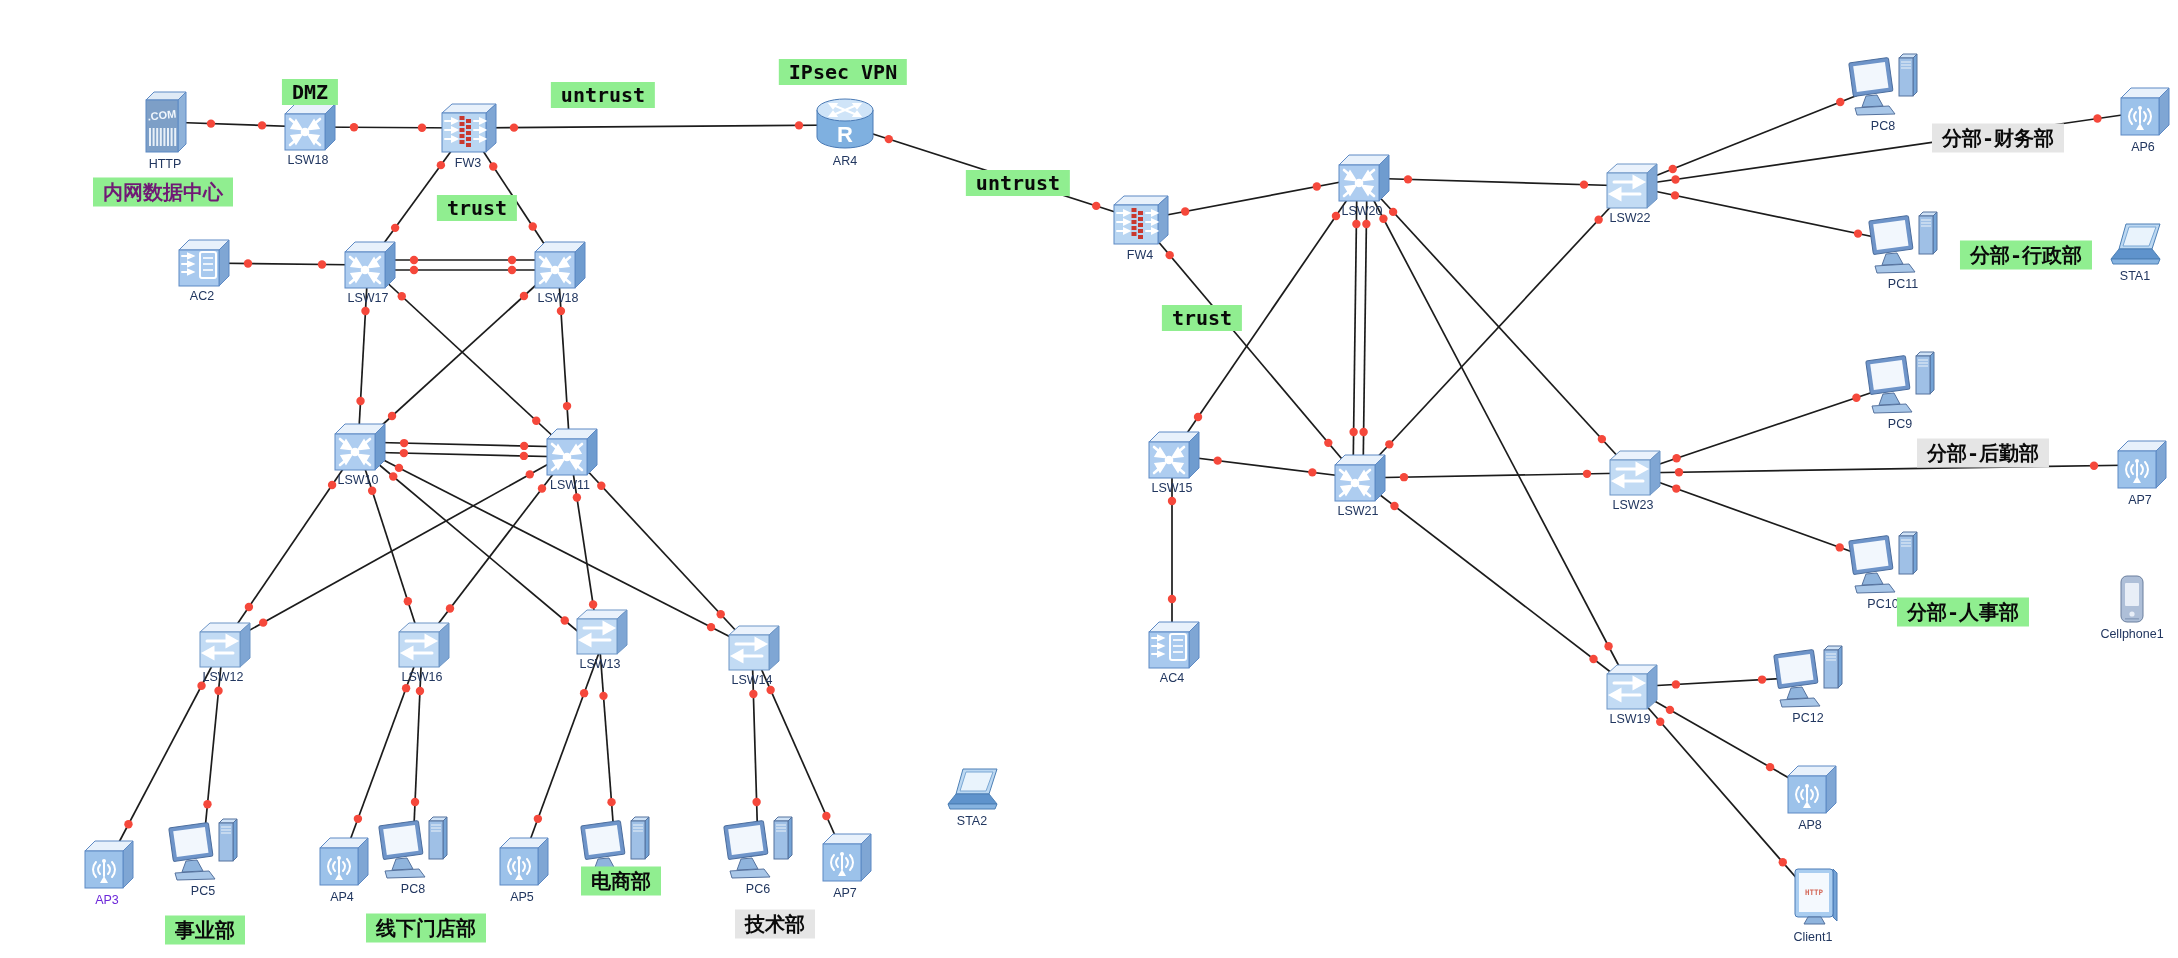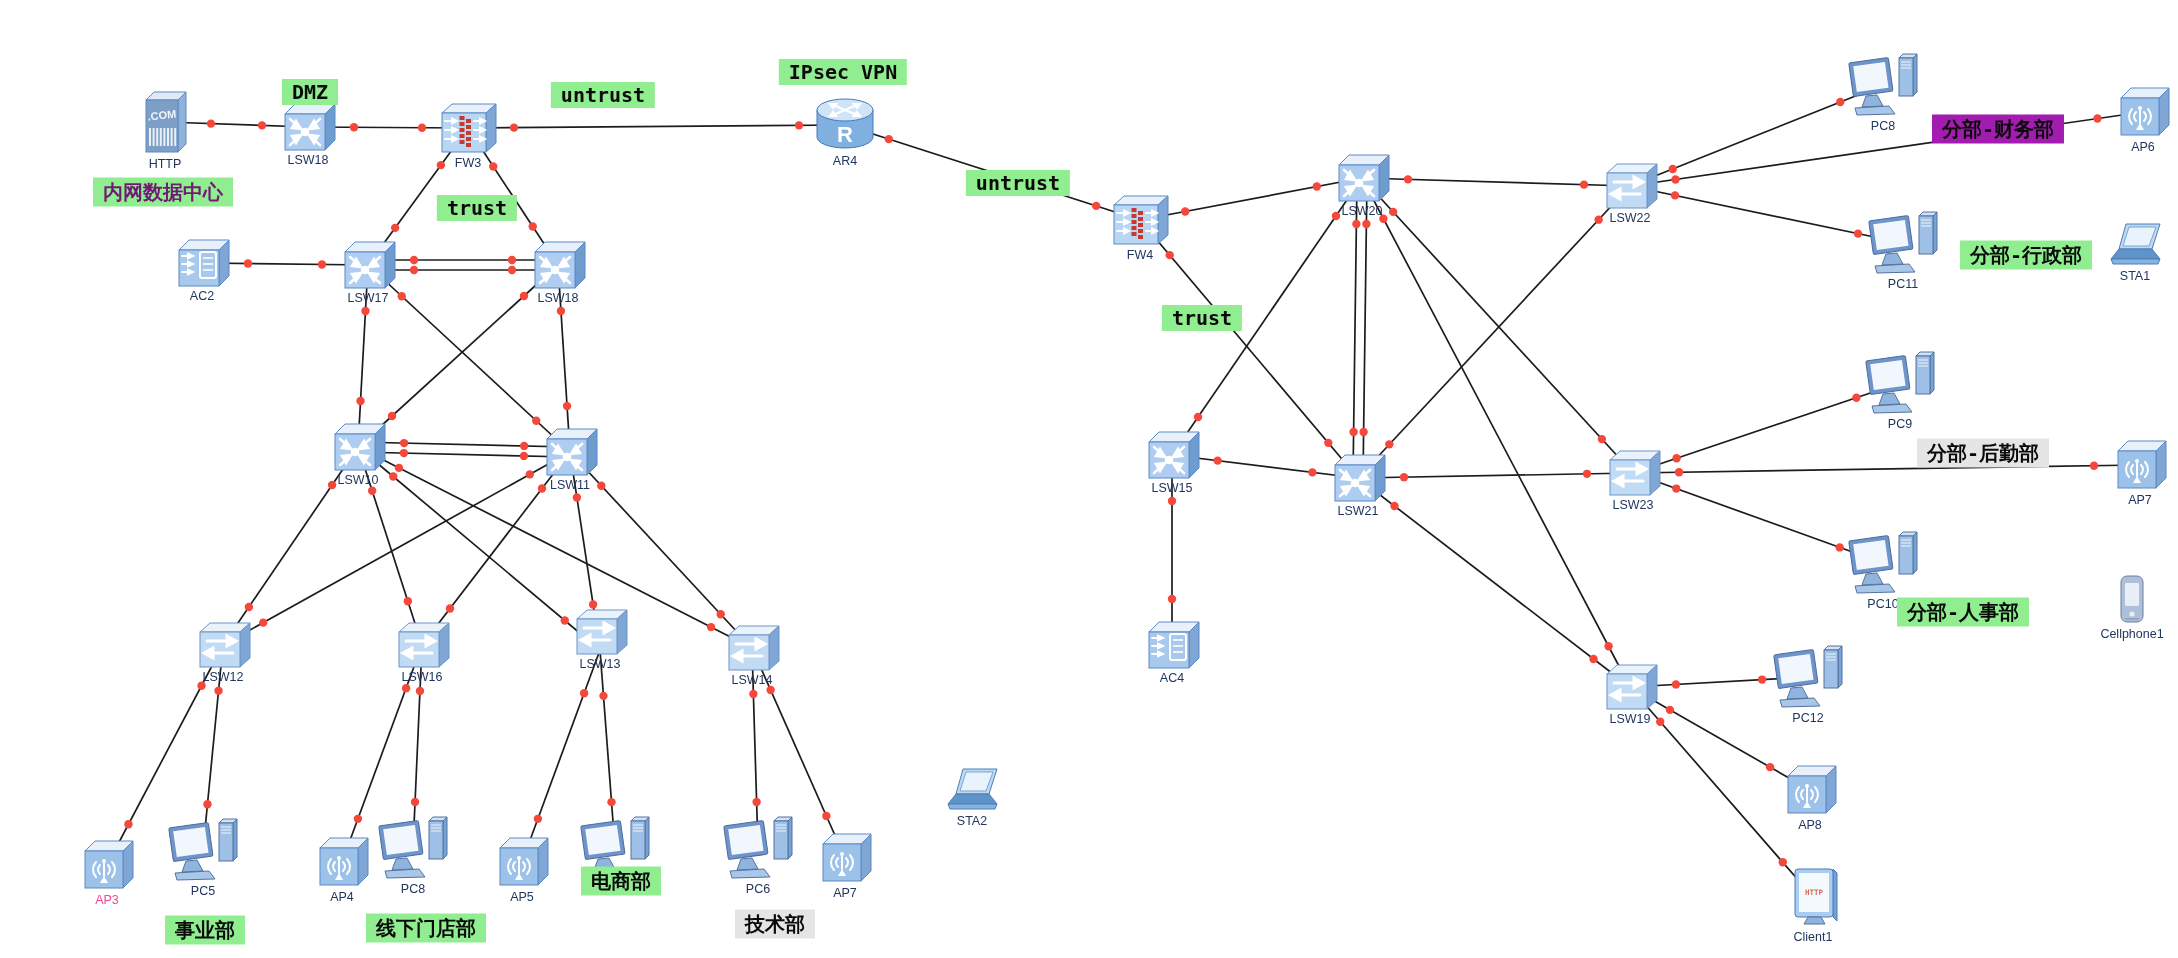--- a/index.html
+++ b/index.html
@@ -432,21 +432,21 @@
 <g stroke="#ffffff" stroke-width="2" fill="none" stroke-linecap="round">
 <path d="M17,24 C13,28.5 13,34.5 17,39"></path>
             <path d="M21,27 C18.5,29.8 18.5,33.2 21,36"></path>
 <path d="M33,24 C37,28.5 37,34.5 33,39"></path>
             <path d="M29,27 C31.5,29.8 31.5,33.2 29,36"></path>
 <line x1="25" y1="25" x2="25" y2="38"></line>
           </g>
 <circle cx="25" cy="23" r="2" fill="#ffffff"></circle>
 <polygon points="25,38 21,45 29,45" fill="#ffffff"></polygon>
         </svg>
-        <div class="nlabel" style="color: #ec4899;">AP3</div>
+        <div class="nlabel" style="color: #6d28d9;">AP3</div>
       </div>
       <div class="node" style="left: 163px; top: 817px; width: 80px; height: 66px;">
         <svg width="80" height="66" viewBox="0 0 80 66">
 <polygon points="56,6 60,2 74,2 70,6" fill="#cfe2f6" stroke="#55729e"></polygon>
 <polygon points="70,6 74,2 74,40 70,44" fill="#74a3d6" stroke="#55729e"></polygon>
 <rect x="56" y="6" width="14" height="38" fill="#9fc0e6" stroke="#55729e"></rect>
 <g stroke="#dfe9f5" stroke-width="1.2">
             <line x1="58" y1="10" x2="68" y2="10"></line>
 <line x1="58" y1="13" x2="68" y2="13"></line>
             <line x1="58" y1="16" x2="68" y2="16"></line>
@@ -908,21 +908,21 @@
       </div>
     </div>
   <div id="zones">
       <div class="zone" style="left: 163px; top: 192px; background: rgb(144, 238, 144); color: #701a75;">内网数据中心</div>
       <div class="zone" style="left: 310px; top: 92px; background: rgb(144, 238, 144); color: rgb(10, 10, 10);">DMZ</div>
       <div class="zone" style="left: 603px; top: 95px; background: rgb(144, 238, 144); color: rgb(10, 10, 10);">untrust</div>
       <div class="zone" style="left: 843px; top: 72px; background: rgb(144, 238, 144); color: rgb(10, 10, 10);">IPsec VPN</div>
       <div class="zone" style="left: 477px; top: 208px; background: rgb(144, 238, 144); color: rgb(10, 10, 10);">trust</div>
       <div class="zone" style="left: 1018px; top: 183px; background: rgb(144, 238, 144); color: rgb(10, 10, 10);">untrust</div>
       <div class="zone" style="left: 1202px; top: 318px; background: rgb(144, 238, 144); color: rgb(10, 10, 10);">trust</div>
-      <div class="zone" style="left: 1998px; top: 129px; background: #a21caf; color: rgb(10, 10, 10);">分部-财务部</div>
+      <div class="zone" style="left: 1998px; top: 138px; background: #e5e5e5; color: rgb(10, 10, 10);">分部-财务部</div>
       <div class="zone" style="left: 2026px; top: 255px; background: rgb(144, 238, 144); color: rgb(10, 10, 10);">分部-行政部</div>
       <div class="zone" style="left: 1983px; top: 453px; background: #e5e5e5; color: rgb(10, 10, 10);">分部-后勤部</div>
       <div class="zone" style="left: 1963px; top: 612px; background: rgb(144, 238, 144); color: rgb(10, 10, 10);">分部-人事部</div>
       <div class="zone" style="left: 205px; top: 930px; background: rgb(144, 238, 144); color: rgb(10, 10, 10);">事业部</div>
       <div class="zone" style="left: 426px; top: 928px; background: rgb(144, 238, 144); color: rgb(10, 10, 10);">线下门店部</div>
       <div class="zone" style="left: 621px; top: 881px; background: rgb(144, 238, 144); color: rgb(10, 10, 10);">电商部</div>
       <div class="zone" style="left: 775px; top: 924px; background: #e5e5e5; color: rgb(10, 10, 10);">技术部</div>
     </div>
 </div>
 

